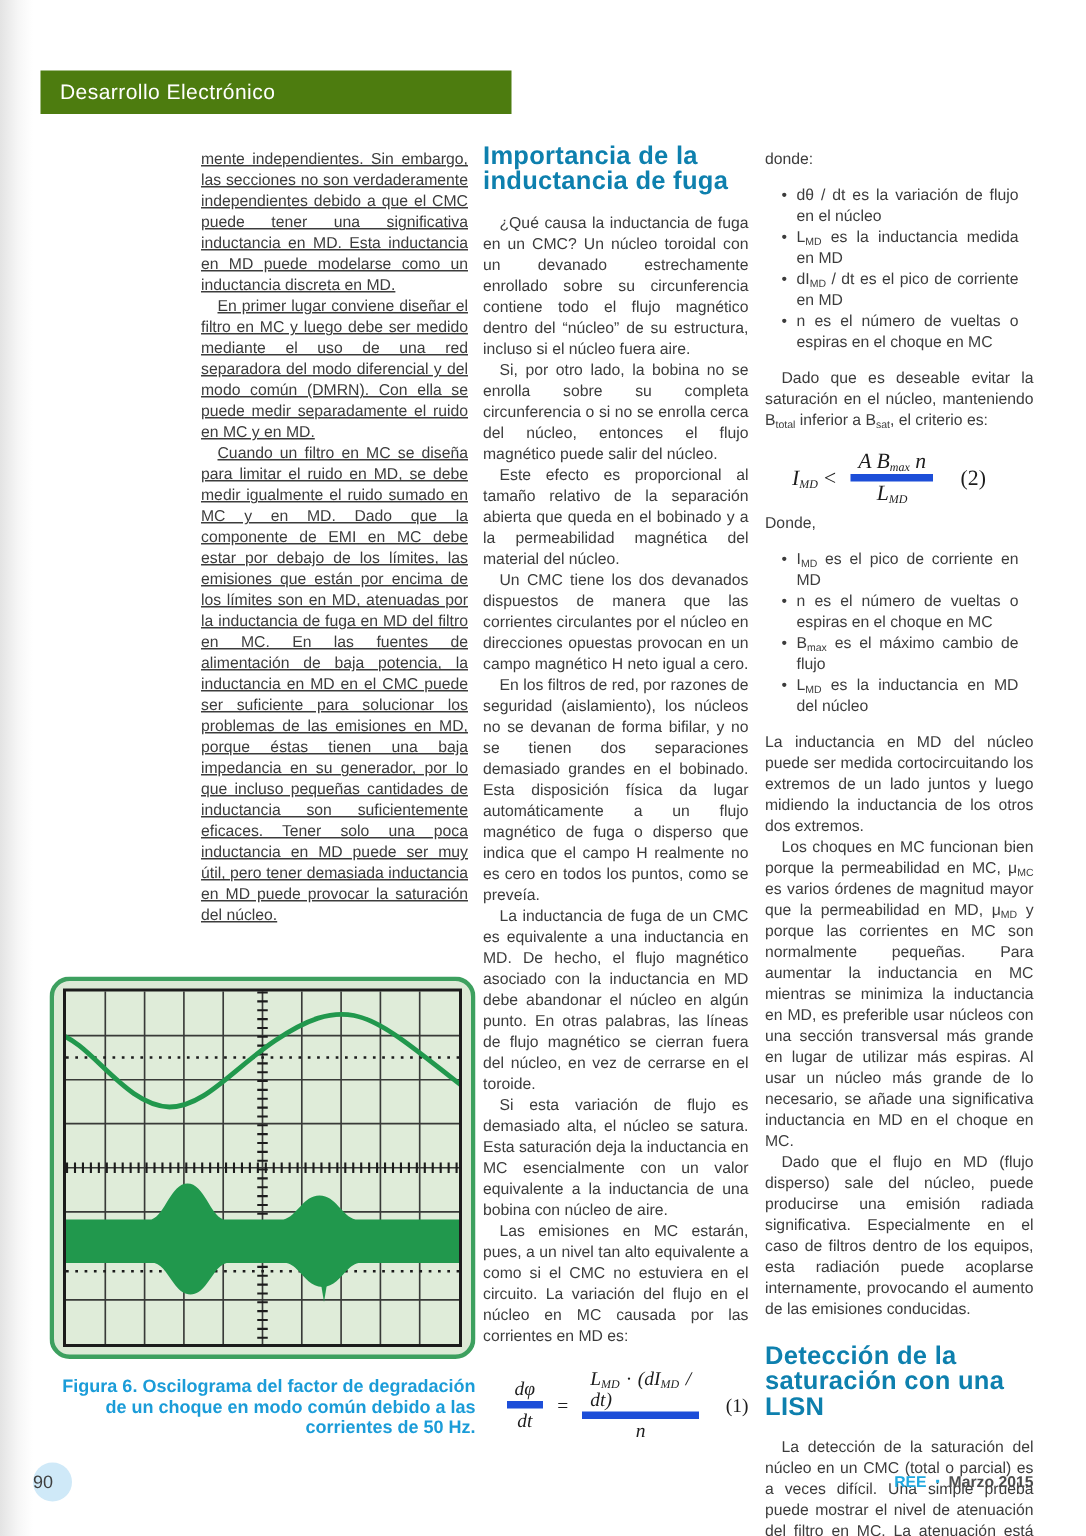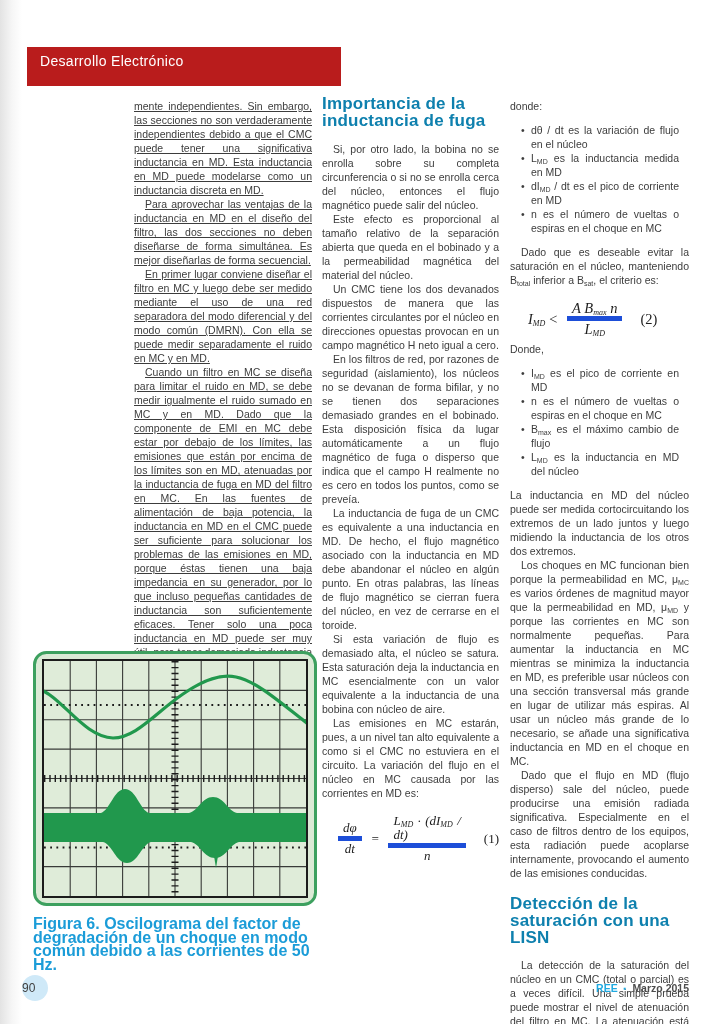--- a/index.html
+++ b/index.html
@@ -1,22 +1,22 @@
 <!DOCTYPE html>
 <html><head>
 <meta charset="utf-8">
 <style>
   html,body{margin:0;padding:0;background:#fff;}
   .page{position:relative;width:724px;height:1024px;background:#ffffff;overflow:hidden;
         font-family:"Liberation Sans",sans-serif;color:#3c3c3c;}
   .page-edge{position:absolute;left:0;top:0;width:22px;height:100%;
         background:linear-gradient(90deg,#e3e3e3 0%,#f6f6f6 55%,#ffffff 100%);}
   
-  .section-bar{position:absolute;left:27px;top:47px;width:301px;height:39px;
-        background:#b91c1c;color:#ffffff;font-size:14px;line-height:29px;
+  .section-bar{position:absolute;left:27px;top:47px;width:301px;height:29px;
+        background:#4d7c0f;color:#ffffff;font-size:14px;line-height:29px;
         padding-left:13px;letter-spacing:.3px;font-weight:400;}
   
   .col{position:absolute;font-size:10.5px;line-height:14px;text-align:justify;}
   #col-left{left:134px;top:99px;width:178px;text-decoration:underline;}
   #col-mid{left:322px;top:95px;width:177px;}
   #col-right{left:510px;top:99px;width:179px;}
   .p{margin:0;text-indent:11px;}
   .p.noindent{text-indent:0;}
   h2.sec{font-size:17px;line-height:17px;color:#0e80ae;margin:0 0 13px 0;
         font-weight:bold;letter-spacing:.2px;text-align:left;}
@@ -32,49 +32,49 @@
   .formula .frac{display:inline-flex;flex-direction:column;align-items:center;margin:0 6px;}
   .formula .num{border-bottom:5px solid #1d4ed8;padding:0 5px 1px 5px;}
   .formula .den{padding-top:1px;text-align:right;}
   .formula .op{margin:0 3px;}
   .formula .tag{font-style:normal;font-family:"Liberation Serif",serif;margin-left:12px;}
   #formula1{font-size:13px;}
   #formula2{font-size:14.5px;margin-left:18px;}
   .formula sub{font-size:8px;}
   
   .figure{position:absolute;left:33px;top:651px;width:284px;}
-  .fig-caption{margin-top:7px;color:#1b9cd8;font-size:16px;line-height:13.5px;
-        font-weight:bold;text-align:left;}
+  .fig-caption{margin-top:7px;color:#1b9cd8;font-size:12px;line-height:13.5px;
+        font-weight:bold;text-align:right;}
   
   .pageno{position:absolute;left:22px;top:975px;width:26px;height:26px;border-radius:50%;
         background:#cfe9f8;color:#3f3f3f;font-size:12px;line-height:26px;text-align:left;}
   .footer-right{position:absolute;right:35px;top:982px;font-size:10.5px;font-weight:bold;}
   .footer-right .ree{color:#1fa9e0;}
   .footer-right .sep{color:#1fa9e0;font-size:8px;vertical-align:1px;margin:0 3px;}
   .footer-right .issue{color:#4d4d4d;}
 </style>
 </head>
 <body>
 
 <div class="page">
   <div class="page-edge"></div>
 
   <div class="section-bar">
     <span>Desarrollo Electrónico</span>
   </div>
 
   <div class="col" id="col-left">
     <p class="p noindent">mente independientes. Sin embargo, las secciones no son verdaderamente independientes debido a que el CMC puede tener una significativa inductancia en MD. Esta inductancia en MD puede modelarse como un inductancia discreta en MD.</p>
-    <p class="p">Para aprovechar las ventajas de la inductancia en MD en el diseño del filtro, las dos secciones no deben diseñarse de forma simultánea. Es mejor diseñarlas de forma secuencial.</p>
     <p class="p">En primer lugar conviene diseñar el filtro en MC y luego debe ser medido mediante el uso de una red separadora del modo diferencial y del modo común (DMRN). Con ella se puede medir separadamente el ruido en MC y en MD.</p>
     <p class="p">Cuando un filtro en MC se diseña para limitar el ruido en MD, se debe medir igualmente el ruido sumado en MC y en MD. Dado que la componente de EMI en MC debe estar por debajo de los límites, las emisiones que están por encima de los límites son en MD, atenuadas por la inductancia de fuga en MD del filtro en MC. En las fuentes de alimentación de baja potencia, la inductancia en MD en el CMC puede ser suficiente para solucionar los problemas de las emisiones en MD, porque éstas tienen una baja impedancia en su generador, por lo que incluso pequeñas cantidades de inductancia son suficientemente eficaces. Tener solo una poca inductancia en MD puede ser muy útil, pero tener demasiada inductancia en MD puede provocar la saturación del núcleo.</p>
   </div>
 
   <div class="col" id="col-mid">
     <h2 class="sec">Importancia de la inductancia de fuga</h2>
+    <p class="p">¿Qué causa la inductancia de fuga en un CMC? Un núcleo toroidal con un devanado estrechamente enrollado sobre su circunferencia contiene todo el flujo magnético dentro del “núcleo” de su estructura, incluso si el núcleo fuera aire.</p>
     <p class="p">Si, por otro lado, la bobina no se enrolla sobre su completa circunferencia o si no se enrolla cerca del núcleo, entonces el flujo magnético puede salir del núcleo.</p>
     <p class="p">Este efecto es proporcional al tamaño relativo de la separación abierta que queda en el bobinado y a la permeabilidad magnética del material del núcleo.</p>
     <p class="p">Un CMC tiene los dos devanados dispuestos de manera que las corrientes circulantes por el núcleo en direcciones opuestas provocan en un campo magnético H neto igual a cero.</p>
     <p class="p">En los filtros de red, por razones de seguridad (aislamiento), los núcleos no se devanan de forma bifilar, y no se tienen dos separaciones demasiado grandes en el bobinado. Esta disposición física da lugar automáticamente a un flujo magnético de fuga o disperso que indica que el campo H realmente no es cero en todos los puntos, como se preveía.</p>
     <p class="p">La inductancia de fuga de un CMC es equivalente a una inductancia en MD. De hecho, el flujo magnético asociado con la inductancia en MD debe abandonar el núcleo en algún punto. En otras palabras, las líneas de flujo magnético se cierran fuera del núcleo, en vez de cerrarse en el toroide.</p>
     <p class="p">Si esta variación de flujo es demasiado alta, el núcleo se satura. Esta saturación deja la inductancia en MC esencialmente con un valor equivalente a la inductancia de una bobina con núcleo de aire.</p>
     <p class="p">Las emisiones en MC estarán, pues, a un nivel tan alto equivalente a como si el CMC no estuviera en el circuito. La variación del flujo en el núcleo en MC causada por las corrientes en MD es:</p>
     <div class="formula" id="formula1">
       <span class="frac">
         <span class="num">dφ</span>

